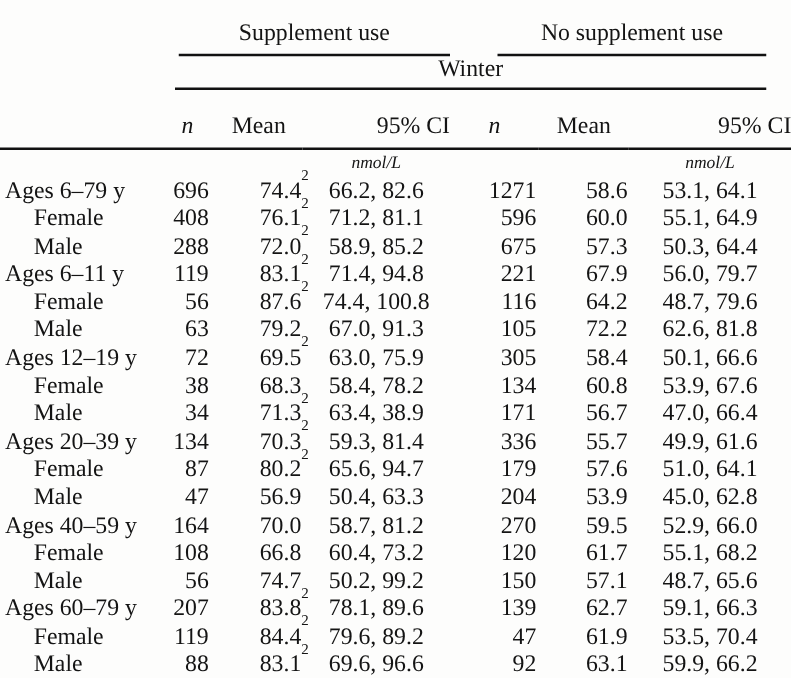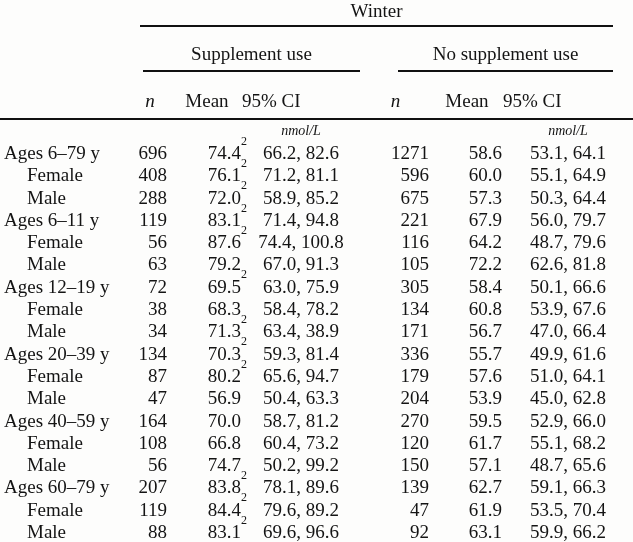--- a/index.html
+++ b/index.html
@@ -57,21 +57,21 @@
   tbody tr.data-row:last-child td { border-bottom: 2px solid #111; }
 
   .lbl    { text-align: left; padding-left: 4px; }
   .lbl.indent { padding-left: 27px; }
   .num    { text-align: right; padding-right: 5px; }
   .num2   { text-align: right; padding-right: 2px; }
   .mean   { text-align: right; padding-right: 1px; }
   .ci     { text-align: center; }
   .nh     { text-align: center; }
   .mh     { text-align: center; }
-  .cih    { text-align: left; }
+  .cih    { text-align: right; }
 
   sup.fn {
     display: inline-block;
     width: 0;
     overflow: visible;
     white-space: pre;
     font-size: 12px;
     line-height: 0;
     transform: translateY(-7px);
   }
@@ -86,33 +86,33 @@
       <col style="width:44px">
       <col style="width:70px">
       <col style="width:118px">
       <col style="width:71px">
       <col style="width:72px">
       <col style="width:130px">
     </colgroup>
     <thead>
       <tr>
         <td></td>
-        <td colspan="6" class="season-cell">
-          <div class="rule-wrap">
-            <span>Winter</span>
-          </div>
-        </td>
-      </tr>
-      <tr>
-        <td></td>
         <td colspan="3">
           <div class="grp grp-left">Supplement use</div>
         </td>
         <td colspan="3">
           <div class="grp grp-right">No supplement use</div>
+        </td>
+      </tr>
+      <tr>
+        <td></td>
+        <td colspan="6" class="season-cell">
+          <div class="rule-wrap">
+            <span>Winter</span>
+          </div>
         </td>
       </tr>
       <tr class="colheads">
         <td></td>
         <td class="nh it">n</td>
         <td class="mh">Mean</td>
         <td class="cih">95% CI</td>
         <td class="nh it">n</td>
         <td class="mh">Mean</td>
         <td class="cih">95% CI</td>

